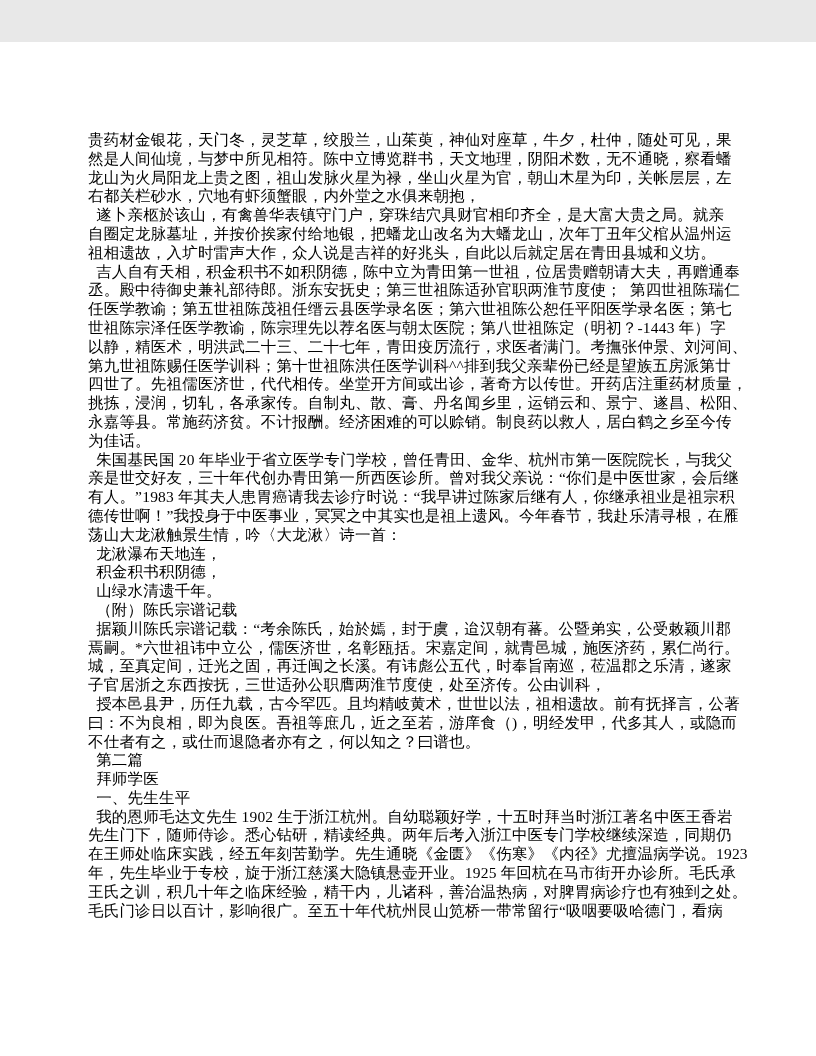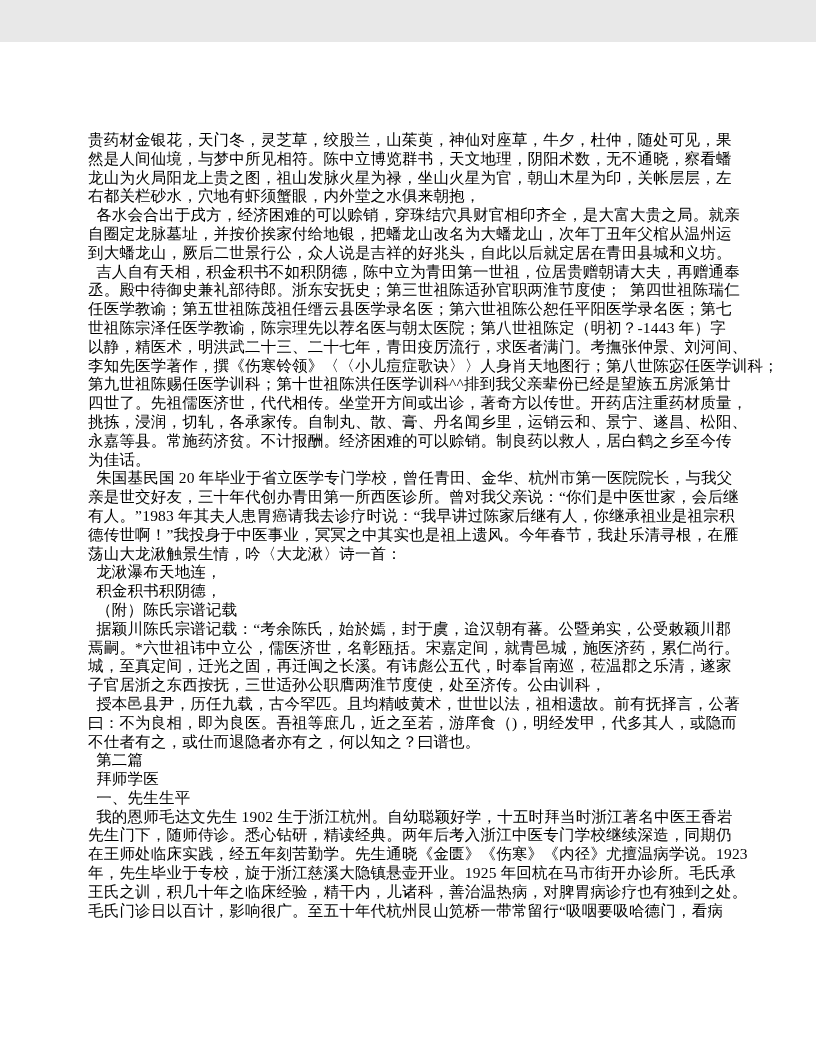--- a/index.html
+++ b/index.html
@@ -33,41 +33,41 @@
 </style>
 </head>
 <body>
 
 <div class="page">
   <div class="text-block" id="lines-container">
       <div class="line">贵药材金银花，天门冬，灵芝草，绞股兰，山茱萸，神仙对座草，牛夕，杜仲，随处可见，果</div>
       <div class="line">然是人间仙境，与梦中所见相符。陈中立博览群书，天文地理，阴阳术数，无不通晓，察看蟠</div>
       <div class="line">龙山为火局阳龙上贵之图，祖山发脉火星为禄，坐山火星为官，朝山木星为印，关帐层层，左</div>
       <div class="line">右都关栏砂水，穴地有虾须蟹眼，内外堂之水俱来朝抱，</div>
-      <div class="line">  各水会合出于戌方，经济困难的可以赊销，穿珠结穴具财官相印齐全，是大富大贵之局。就亲</div>
+      <div class="line">  遂卜亲柩於该山，有禽兽华表镇守门户，穿珠结穴具财官相印齐全，是大富大贵之局。就亲</div>
       <div class="line">自圈定龙脉墓址，并按价挨家付给地银，把蟠龙山改名为大蟠龙山，次年丁丑年父棺从温州运</div>
-      <div class="line">到大蟠龙山，厥后二世景行公，众人说是吉祥的好兆头，自此以后就定居在青田县城和义坊。</div>
+      <div class="line">祖相遗故，入圹时雷声大作，众人说是吉祥的好兆头，自此以后就定居在青田县城和义坊。</div>
       <div class="line">  吉人自有天相，积金积书不如积阴德，陈中立为青田第一世祖，位居贵赠朝请大夫，再赠通奉</div>
       <div class="line">丞。殿中待御史兼礼部待郎。浙东安抚史；第三世祖陈适孙官职两淮节度使；  第四世祖陈瑞仁</div>
       <div class="line">任医学教谕；第五世祖陈茂祖任缙云县医学录名医；第六世祖陈公恕任平阳医学录名医；第七</div>
       <div class="line">世祖陈宗泽任医学教谕，陈宗理先以荐名医与朝太医院；第八世祖陈定（明初？-1443 年）字</div>
       <div class="line">以静，精医术，明洪武二十三、二十七年，青田疫厉流行，求医者满门。考撫张仲景、刘河间、</div>
-      <div class="line">李知先医学著作，撰《伤寒铃领》〈〈小儿痘症歌诀〉〉人身肖天地图行；第八世陈宓任医学训科；</div>
       <div class="line">第九世祖陈赐任医学训科；第十世祖陈洪任医学训科^^排到我父亲辈份已经是望族五房派第廿</div>
       <div class="line">四世了。先祖儒医济世，代代相传。坐堂开方间或出诊，著奇方以传世。开药店注重药材质量，</div>
       <div class="line">挑拣，浸润，切轧，各承家传。自制丸、散、膏、丹名闻乡里，运销云和、景宁、遂昌、松阳、</div>
       <div class="line">永嘉等县。常施药济贫。不计报酬。经济困难的可以赊销。制良药以救人，居白鹤之乡至今传</div>
       <div class="line">为佳话。</div>
       <div class="line">  朱国基民国 20 年毕业于省立医学专门学校，曾任青田、金华、杭州市第一医院院长，与我父</div>
       <div class="line">亲是世交好友，三十年代创办青田第一所西医诊所。曾对我父亲说：“你们是中医世家，会后继</div>
       <div class="line">有人。”1983 年其夫人患胃癌请我去诊疗时说：“我早讲过陈家后继有人，你继承祖业是祖宗积</div>
       <div class="line">德传世啊！”我投身于中医事业，冥冥之中其实也是祖上遗风。今年春节，我赴乐清寻根，在雁</div>
       <div class="line">荡山大龙湫触景生情，吟〈大龙湫〉诗一首：</div>
       <div class="line">  龙湫瀑布天地连，</div>
       <div class="line">  积金积书积阴德，</div>
+      <div class="line">  山绿水清遗千年。</div>
       <div class="line">  （附）陈氏宗谱记载</div>
       <div class="line">  据颖川陈氏宗谱记载：“考余陈氏，始於嫣，封于虞，迨汉朝有蕃。公暨弟实，公受敕颖川郡</div>
       <div class="line">焉嗣。*六世祖讳中立公，儒医济世，名彰瓯括。宋嘉定间，就青邑城，施医济药，累仁尚行。</div>
       <div class="line">城，至真定间，迁光之固，再迁闽之长溪。有讳彪公五代，时奉旨南巡，莅温郡之乐清，遂家</div>
       <div class="line">子官居浙之东西按抚，三世适孙公职膺两淮节度使，处至济传。公由训科，</div>
       <div class="line">  授本邑县尹，历任九载，古今罕匹。且均精岐黄术，世世以法，祖相遗故。前有抚择言，公著</div>
       <div class="line">曰：不为良相，即为良医。吾祖等庶几，近之至若，游庠食（)，明经发甲，代多其人，或隐而</div>
       <div class="line">不仕者有之，或仕而退隐者亦有之，何以知之？曰谱也。</div>
       <div class="line">  第二篇</div>
       <div class="line">  拜师学医</div>

